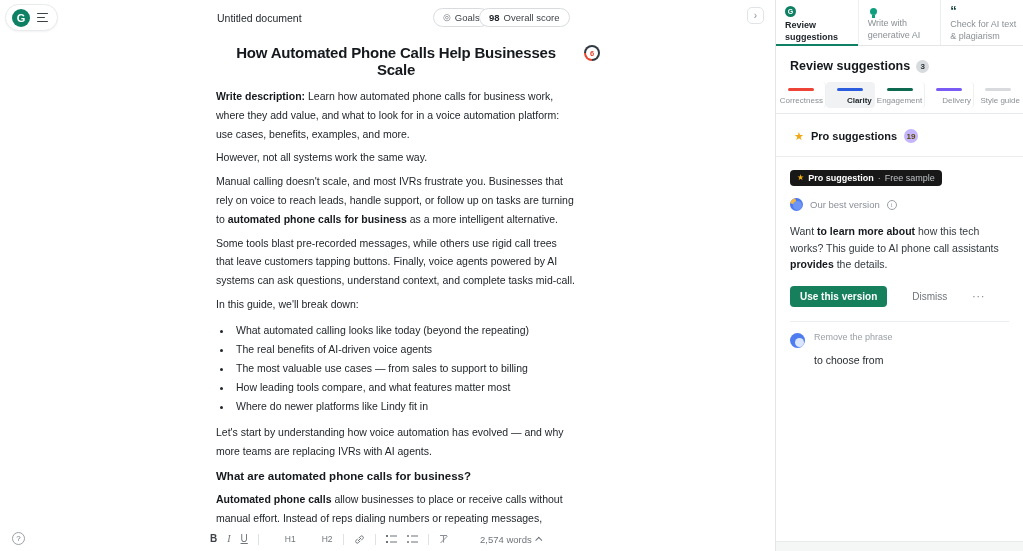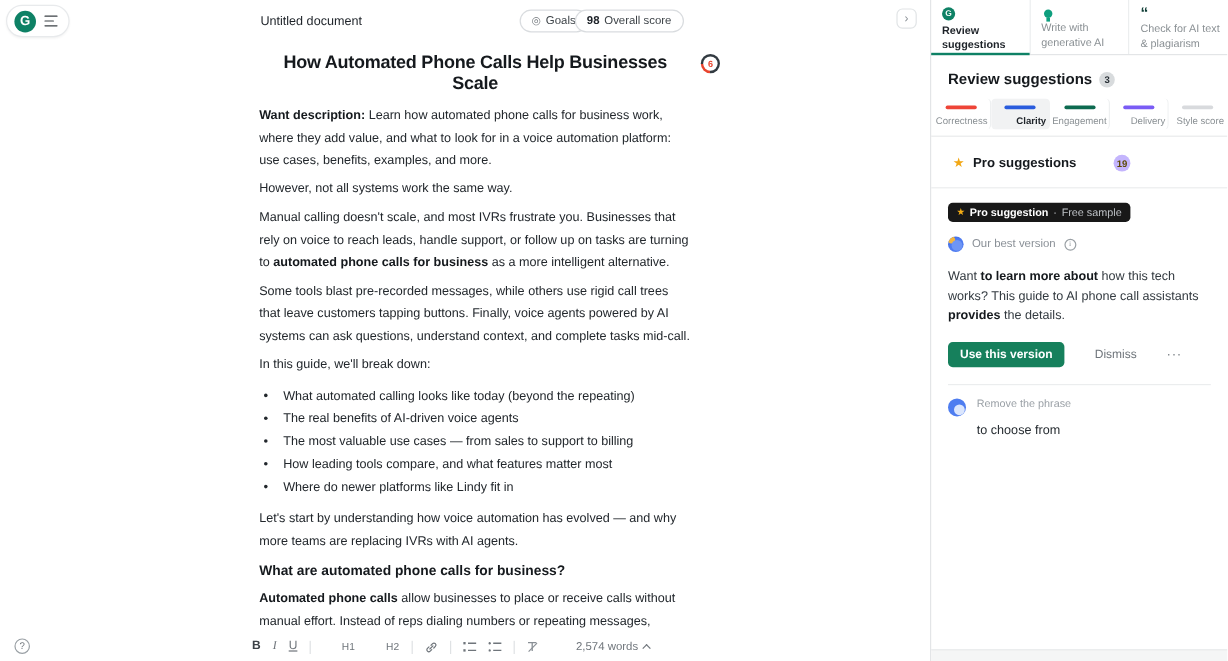--- a/index.html
+++ b/index.html
@@ -85,21 +85,21 @@
   .filter:last-child { border-right:none; }
   .filter.active { background:#f1f2f3; border-right-color:transparent; }
   .filter-bar { width:26px; height:3px; border-radius:2px; margin:3px auto 5px; }
   .filter-label { font-size:8px; color:#8a9094; white-space:nowrap; }
   .filter.active .filter-label { color:#1d2228; font-weight:bold; }
 
   .pro-row { display:flex; align-items:center; gap:7px; padding:15px 14px 13px 18px; cursor:pointer; }
   .star { color:#f2a714; font-size:11px; line-height:1; }
   .pro-row .pro-label { font-size:11px; font-weight:bold; color:#15191d; }
   .pro-count { width:14px; height:14px; border-radius:50%; background:#c4b5fd; color:#5e4a07; font-size:8px; font-weight:bold;
-    display:flex; align-items:center; justify-content:center;margin-left:24px; }
+    display:flex; align-items:center; justify-content:center; }
   .divider { height:1px; background:#ebedee; }
 
   .card { padding:9px 14px 0; }
   .pro-pill { display:inline-flex; align-items:center; gap:4px; background:#181818; border-radius:4px; padding:3px 7px; }
   .pro-pill .star { font-size:8px; color:#f4ad15; }
   .pro-pill .pill-title { color:#fff; font-size:9px; font-weight:bold; }
   .pro-pill .pill-sep, .pro-pill .pill-sub { color:#bdc1c5; font-size:9px; }
   .version-row { display:flex; align-items:center; gap:7px; margin-top:12px; }
   .ai-orb { width:13px; height:13px; border-radius:50%; position:relative; overflow:hidden;
     background:radial-gradient(circle at 68% 68%, #4e7bf0 55%, #2f5cd8 100%); }
@@ -158,21 +158,21 @@
       <span>›</span>
     </div>
 
     <div id="doc">
       <h1>
         <span>How Automated Phone Calls Help Businesses Scale</span>
         <span class="sugg-bubble">
           <span>6</span>
         </span>
       </h1>
-      <p><b>Want description:</b><span> Learn how automated phone calls for business work, where they add value, and what to look for in a voice automation platform: use cases, benefits, examples, and more.</span></p>
+      <p><b>Write description:</b><span> Learn how automated phone calls for business work, where they add value, and what to look for in a voice automation platform: use cases, benefits, examples, and more.</span></p>
       <p><span>However, not all systems work the same way.</span></p>
       <p><span>Manual calling doesn't scale, and most IVRs frustrate you. Businesses that rely on voice to reach leads, handle support, or follow up on tasks are turning to </span><b>automated phone calls for business</b><span> as a more intelligent alternative.</span></p>
       <p><span>Some tools blast pre-recorded messages, while others use rigid call trees that leave customers tapping buttons. Finally, voice agents powered by AI systems can ask questions, understand context, and complete tasks mid-call.</span></p>
       <p><span>In this guide, we'll break down:</span></p>
       <ul>
         <li>What automated calling looks like today (beyond the repeating)</li>
         <li>The real benefits of AI-driven voice agents</li>
         <li>The most valuable use cases — from sales to support to billing</li>
         <li>How leading tools compare, and what features matter most</li>
         <li>Where do newer platforms like Lindy fit in</li>
@@ -264,21 +264,21 @@
       <div class="filter">
         <div class="filter-bar" style="background: rgb(13, 106, 80);"></div>
         <div class="filter-label">Engagement</div>
       </div>
       <div class="filter">
         <div class="filter-bar" style="background: rgb(122, 92, 245);"></div>
         <div class="filter-label">Delivery</div>
       </div>
       <div class="filter">
         <div class="filter-bar" style="background: rgb(216, 218, 221);"></div>
-        <div class="filter-label">Style score</div>
+        <div class="filter-label">Style guide</div>
       </div>
     </div>
 
     <div class="pro-row">
       <span class="star">★</span>
       <span class="pro-label">Pro suggestions</span>
       <span class="pro-count">19</span>
     </div>
 
     <div class="divider"></div>

